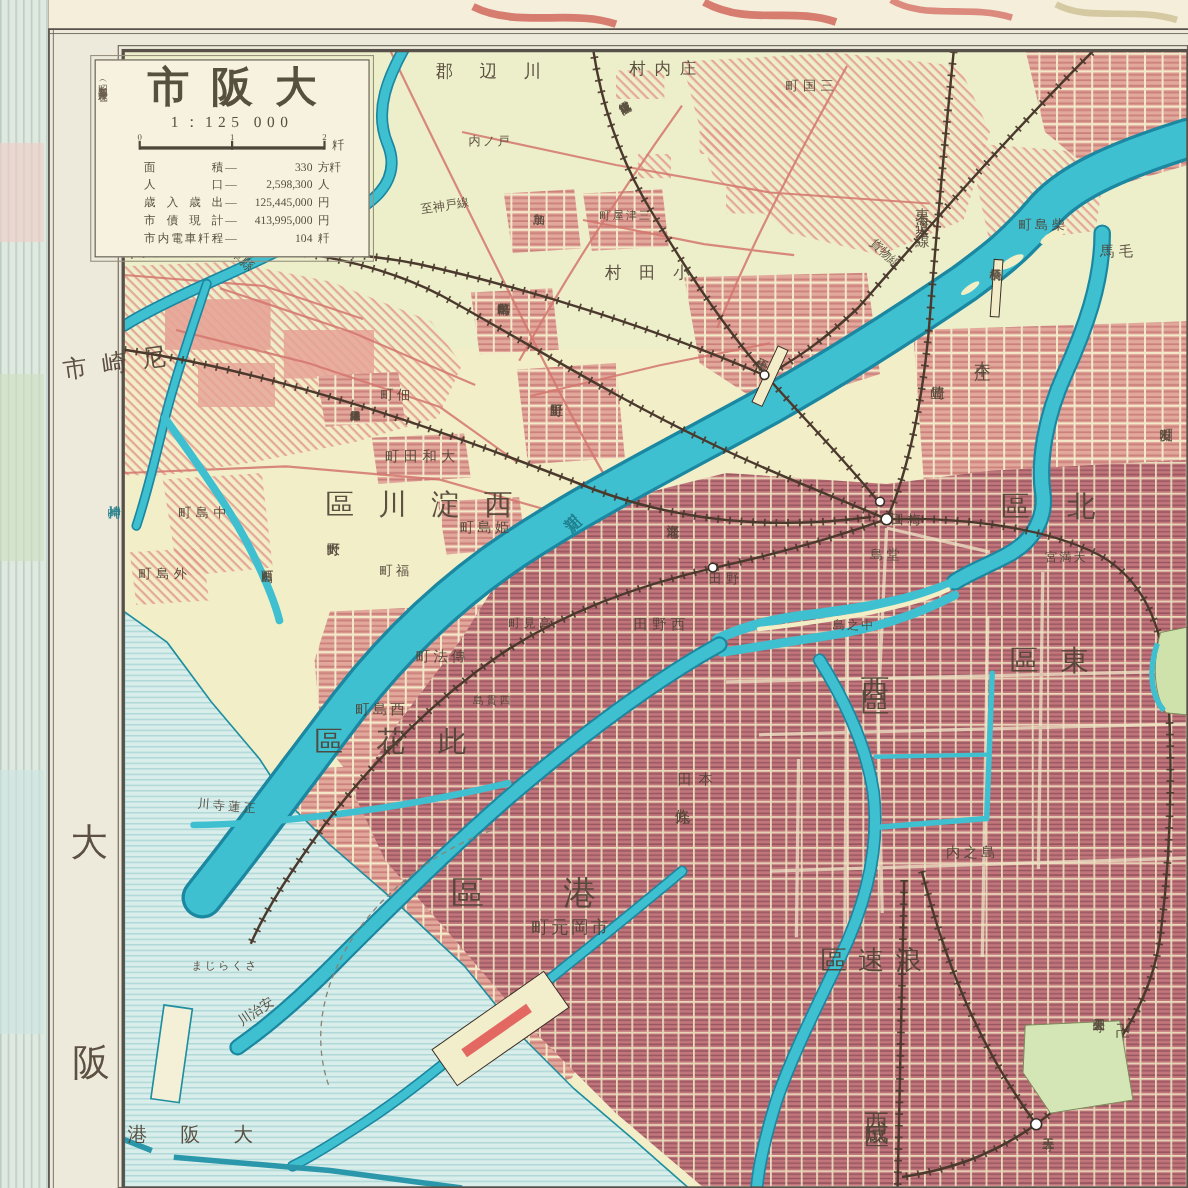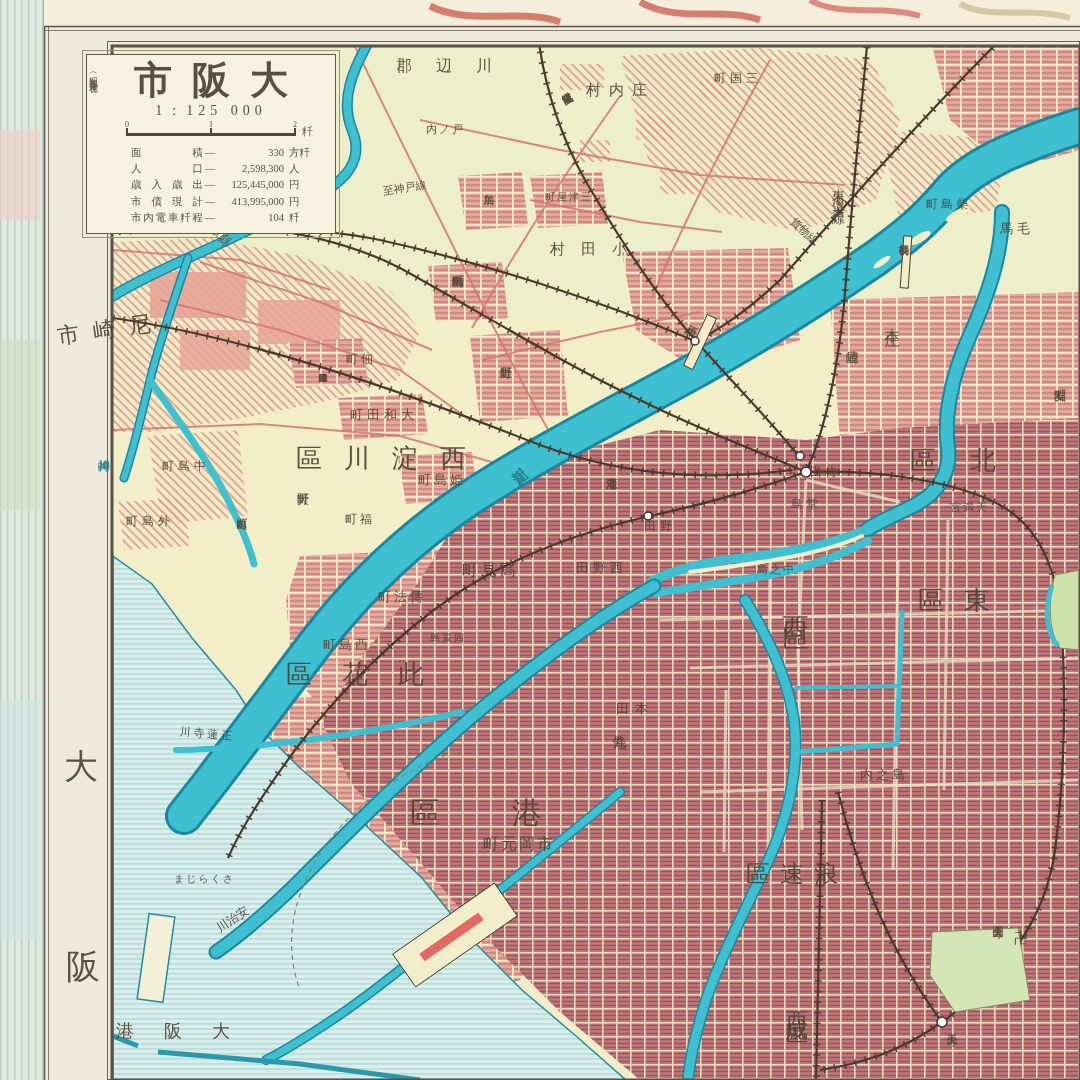--- a/index.html
+++ b/index.html
@@ -302,21 +302,21 @@
           <span class="sl">市内電車粁程</span>
           <span class="sd">—</span>
           <span class="sv">104</span>
           <span class="su">粁</span>
         </div>
       </div>
 </div>
 
 <div id="labels">
       <span class="ml" style="left: 396px; top: 58px; font-size: 16px; letter-spacing: 10px;">郡 辺 川</span>
-      <span class="ml" style="left: 586px; top: 56px; font-size: 15px; letter-spacing: 8px; margin-top: 27px;">村内庄</span>
+      <span class="ml" style="left: 572px; top: 56px; font-size: 15px; letter-spacing: 8px;">村内庄</span>
       <span class="ml" style="left: 714px; top: 72px; font-size: 12px; letter-spacing: 4px;">町国三</span>
       <span class="ml" style="left: 426px; top: 124px; font-size: 11px; letter-spacing: 2px;">内ノ戸</span>
       <span class="ml" style="left: 550px; top: 242px; font-size: 15px; letter-spacing: 16px;">村田小</span>
       <span class="ml v" style="left: 483px; top: 185px; font-size: 11px;">加島</span>
       <span class="ml" style="left: 545px; top: 192px; font-size: 10px; letter-spacing: 2px;">町屋津三</span>
       <span class="ml" style="left: 382px; top: 186px; font-size: 11px; transform: rotate(-9deg);">至神戸線</span>
       <span class="ml v" style="left: 452px; top: 266px; font-size: 12px;">御幣島町</span>
       <span class="ml" style="left: 56px; top: 326px; font-size: 22px; letter-spacing: 14px; transform: rotate(-8deg);">市崎尼</span>
       <span class="ml" style="left: 208px; top: 214px; font-size: 12px; transform: rotate(46deg);">兵庫縣</span>
       <span class="ml" style="left: 310px; top: 353px; font-size: 12px; letter-spacing: 3px; margin-left: 36px;">町佃</span>
@@ -325,21 +325,21 @@
       <span class="ml" style="left: 418px; top: 473px; font-size: 13px; letter-spacing: 3px;">町島姫</span>
       <span class="ml v" style="left: 500px; top: 358px; font-size: 12px;">野里町</span>
       <span class="ml v" style="left: 297px; top: 484px; font-size: 12px;">大野町</span>
       <span class="ml" style="left: 345px; top: 513px; font-size: 12px; letter-spacing: 3px;">町福</span>
       <span class="ml v" style="left: 98px; top: 450px; font-size: 12px; color: rgb(30, 124, 138);">神崎川</span>
       <span class="ml" style="left: 162px; top: 460px; font-size: 12px; letter-spacing: 4px;">町島中</span>
       <span class="ml" style="left: 126px; top: 515px; font-size: 12px; letter-spacing: 4px;">町島外</span>
       <span class="ml v" style="left: 236px; top: 510px; font-size: 11px;">西島町</span>
       <span class="ml v" style="left: 318px; top: 366px; font-size: 9px;">阪神電鐵傳法線</span>
       <span class="ml v" style="left: 500px; top: 468px; font-size: 15px; transform: rotate(-45deg); color: rgb(30, 124, 138);">新淀川</span>
-      <span class="ml" style="left: 462px; top: 562px; font-size: 16px; letter-spacing: 3px;">町見高</span>
+      <span class="ml" style="left: 462px; top: 562px; font-size: 11px; letter-spacing: 3px;">町見高</span>
       <span class="ml" style="left: 378px; top: 590px; font-size: 13px; letter-spacing: 3px;">町法傳</span>
       <span class="ml" style="left: 323px; top: 638px; font-size: 13px; letter-spacing: 3px;">町島酉</span>
       <span class="ml" style="left: 430px; top: 633px; font-size: 10px; letter-spacing: 2px;">島貫四</span>
       <span class="ml" style="left: 286px; top: 662px; font-size: 26px; letter-spacing: 30px;">區花此</span>
       <span class="ml" style="left: 180px; top: 726px; font-size: 11px; letter-spacing: 3px; transform: rotate(5deg);">川寺蓮正</span>
       <span class="ml" style="left: 174px; top: 874px; font-size: 10px; letter-spacing: 2px;">まじらくさ</span>
       <span class="ml" style="left: 214px; top: 924px; font-size: 12px; transform: rotate(-33deg);">川治安</span>
       <span class="ml" style="left: 116px; top: 1022px; font-size: 18px; letter-spacing: 30px;">港阪大</span>
       <span class="ml" style="left: 64px; top: 750px; font-size: 34px;">大</span>
       <span class="ml" style="left: 66px; top: 950px; font-size: 34px;">阪</span>

